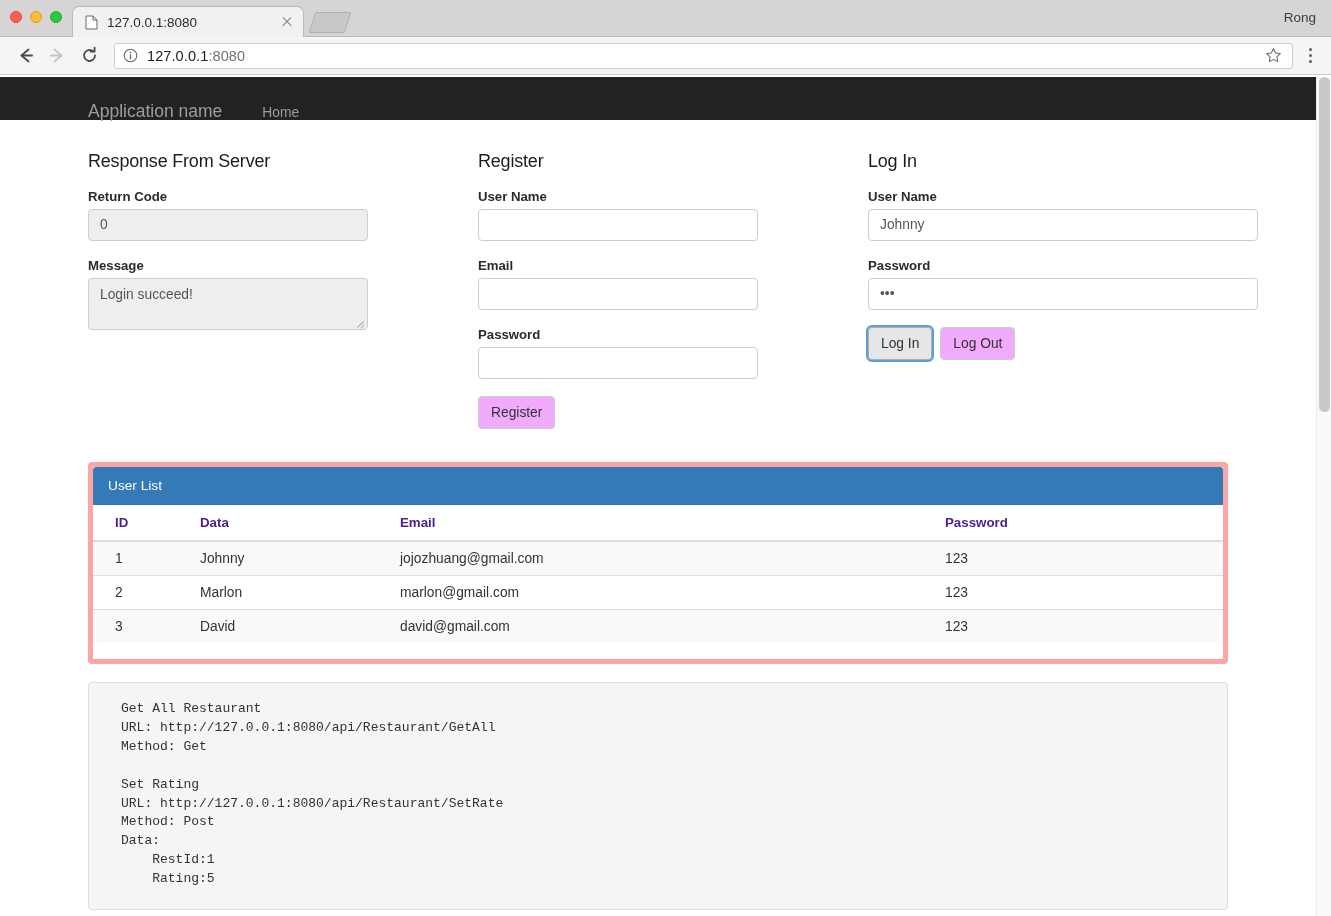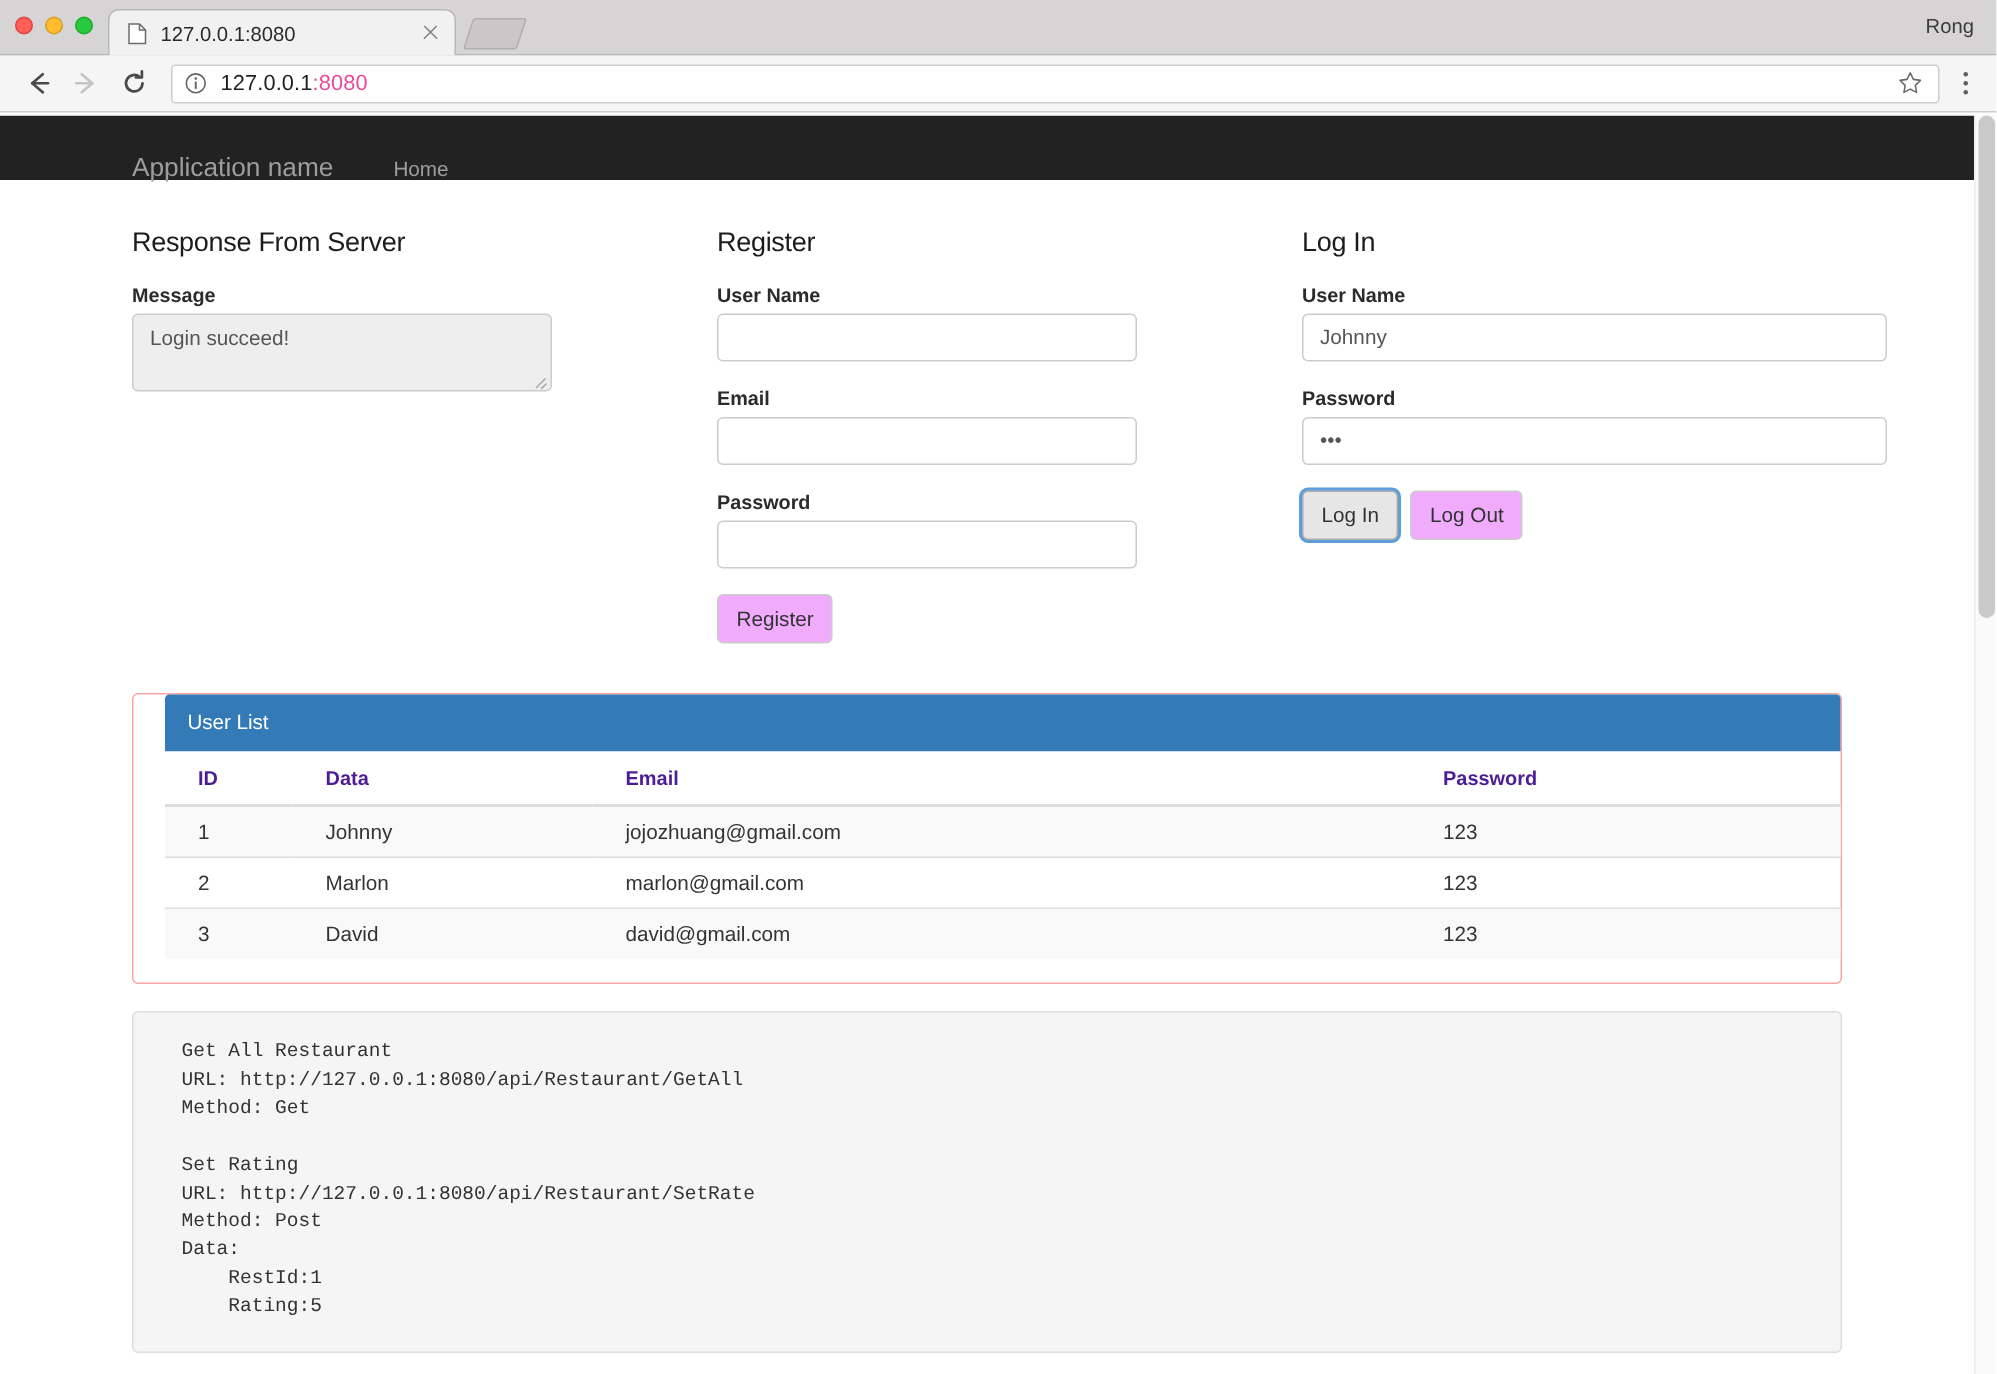--- a/index.html
+++ b/index.html
@@ -90,21 +90,21 @@
     flex: 1; height: 26px;
     background: #fff;
     border: 1px solid #cdcdcd;
     border-radius: 3px;
     display: flex; align-items: center;
     padding: 0 8px;
     margin-left: 8px; margin-right: 6px;
   }
   .urlbar .info-icon { margin-right: 9px; display:flex; }
   .url-text { font-size: 14.5px; color: #202020; letter-spacing: 0.1px; }
-  .url-text .port { color: #ec4899; text-align: right; }
+  .url-text .port { color: #737373; text-align: right; }
   .star-btn { margin-left: auto; display:flex; padding-right:2px;}
   .kebab { width: 22px; display:flex; flex-direction: column; align-items:center; gap:3px; }
   .kebab i { width: 3px; height: 3px; border-radius:50%; background:#5f5f5f; display:block; }
 
   
   #page {
     position: absolute;
     top: 77px; left: 0;
     width: 1316px;
     height: 839px;
@@ -204,24 +204,23 @@
     background: #e6e6e6;
     border-color: #adadad;
     outline: 2px solid #5e9ed6;
     outline-offset: 0px;
     box-shadow: 0 0 1px 1px rgba(94,158,214,0.5);
   }
 
   
   .panel {
     margin-top: 33px;
-    border: 1px solid #fca5a5;
+    border: 5px solid #fca5a5;
     border-radius: 4px;
     background: #fff;
-    padding-left: 21px;
   }
   .panel-heading {
     background: #337ab7;
     color: #fff;
     padding: 11px 15px;
     font-size: 13.7px;
     border-radius: 3px 3px 0 0;
     border-bottom: 1px solid #337ab7;
   }
   .panel-body { padding: 0 0 16px 0; }
@@ -356,20 +355,24 @@
       <span class="navbar-brand">Application name</span>
       <span class="navbar-link">Home</span>
     </div>
 
     <div class="container">
 
       <div class="row">
 
         <div class="col col-left">
           <h1 class="section-title">Response From Server</h1>
+          <div class="form-group">
+            <label class="form-label">Return Code</label>
+            <input class="form-control is-disabled" type="text" readonly="" value="0" style="">
+          </div>
           <div class="form-group">
             <label class="form-label">Message</label>
             <div class="textarea-wrap">
               <textarea class="form-control is-disabled" readonly="" style="">Login succeed!</textarea>
               <span class="resize-grip"></span>
             </div>
           </div>
         </div>
 
         <div class="col col-mid">

